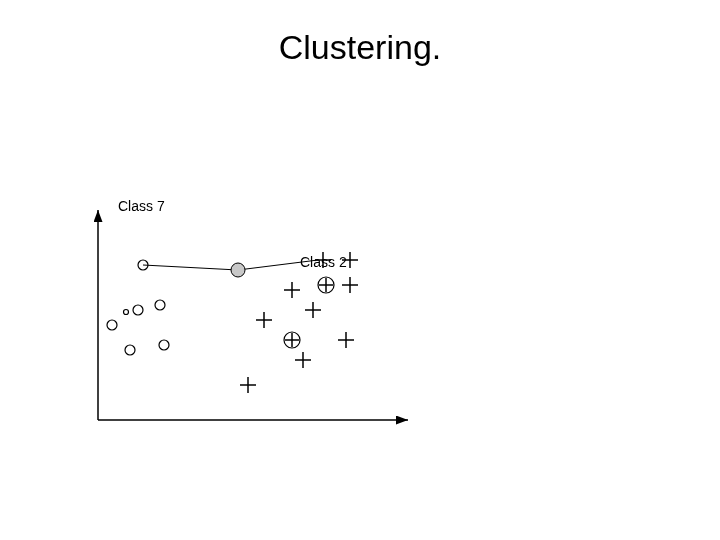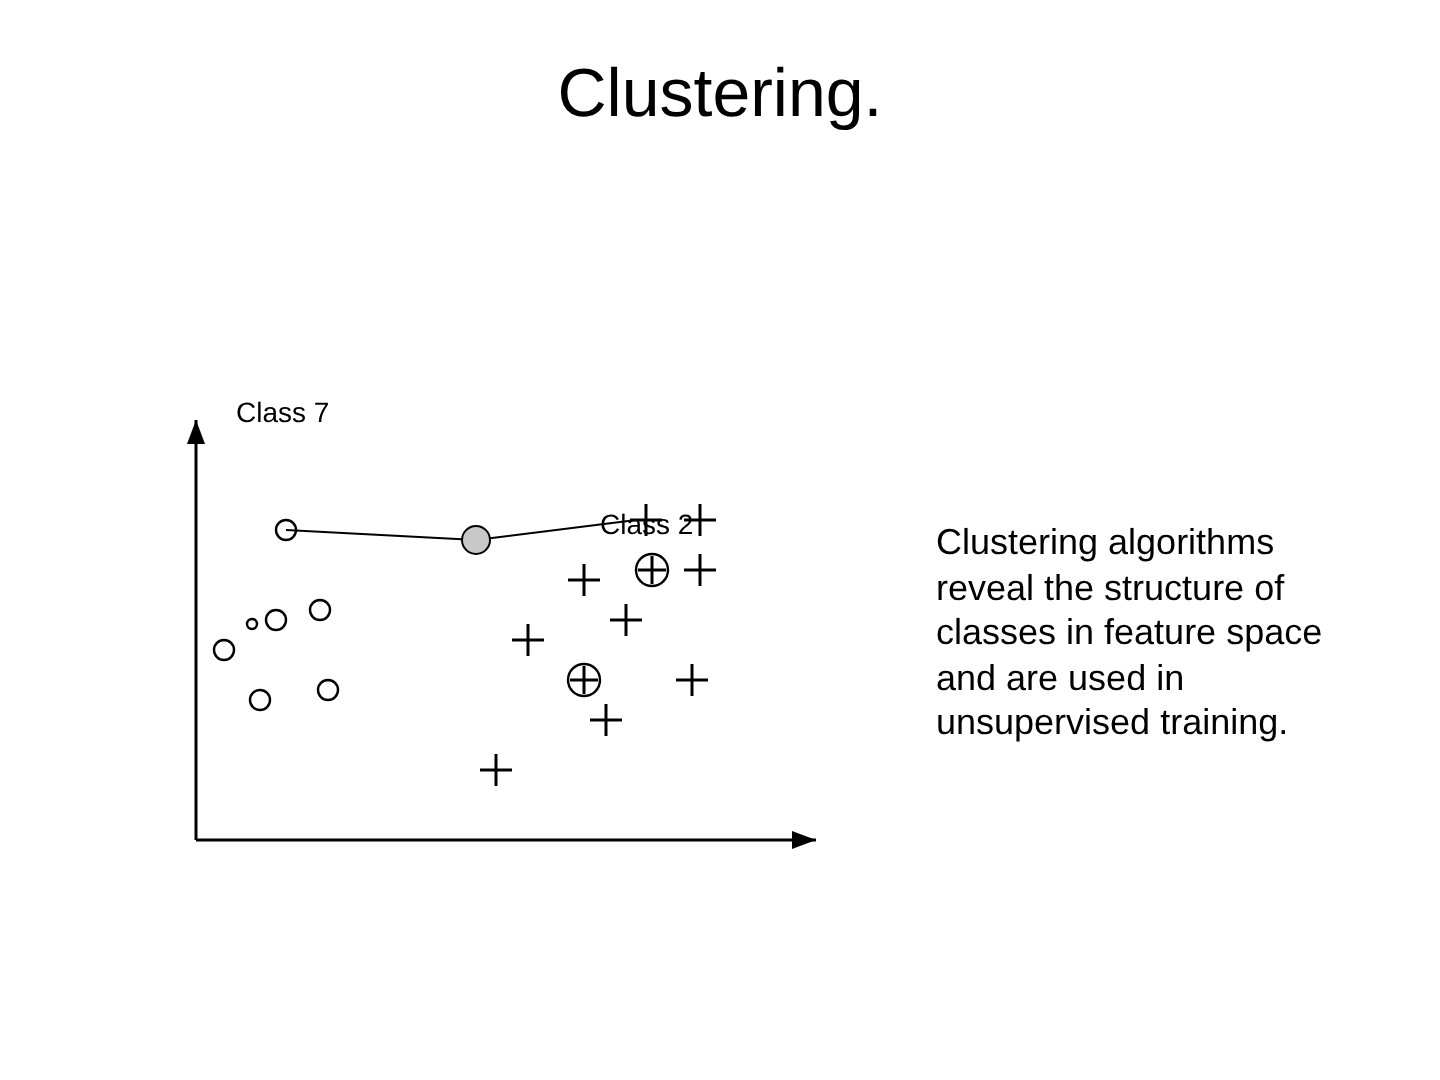--- a/index.html
+++ b/index.html
@@ -125,15 +125,14 @@
         <g>
           <line x1="197" y1="150" x2="211" y2="150" stroke="#000" stroke-width="1.5"></line>
           <line x1="204" y1="143" x2="204" y2="157" stroke="#000" stroke-width="1.5"></line>
         </g>
         <line x1="150" y1="80" x2="55" y2="75" stroke="#000" stroke-width="1"></line>
         <line x1="150" y1="80" x2="230" y2="70" stroke="#000" stroke-width="1"></line>
         <circle cx="150" cy="80" r="7" fill="#c8c8c8" stroke="#000" stroke-width="1"></circle>
       </svg>
   </div>
 
-  <div class="sidetext">Clustering algorithms reveal the structure of classes in feature space and are used in unsupervised training.</div>
 
 </div>
 
 </body></html>

